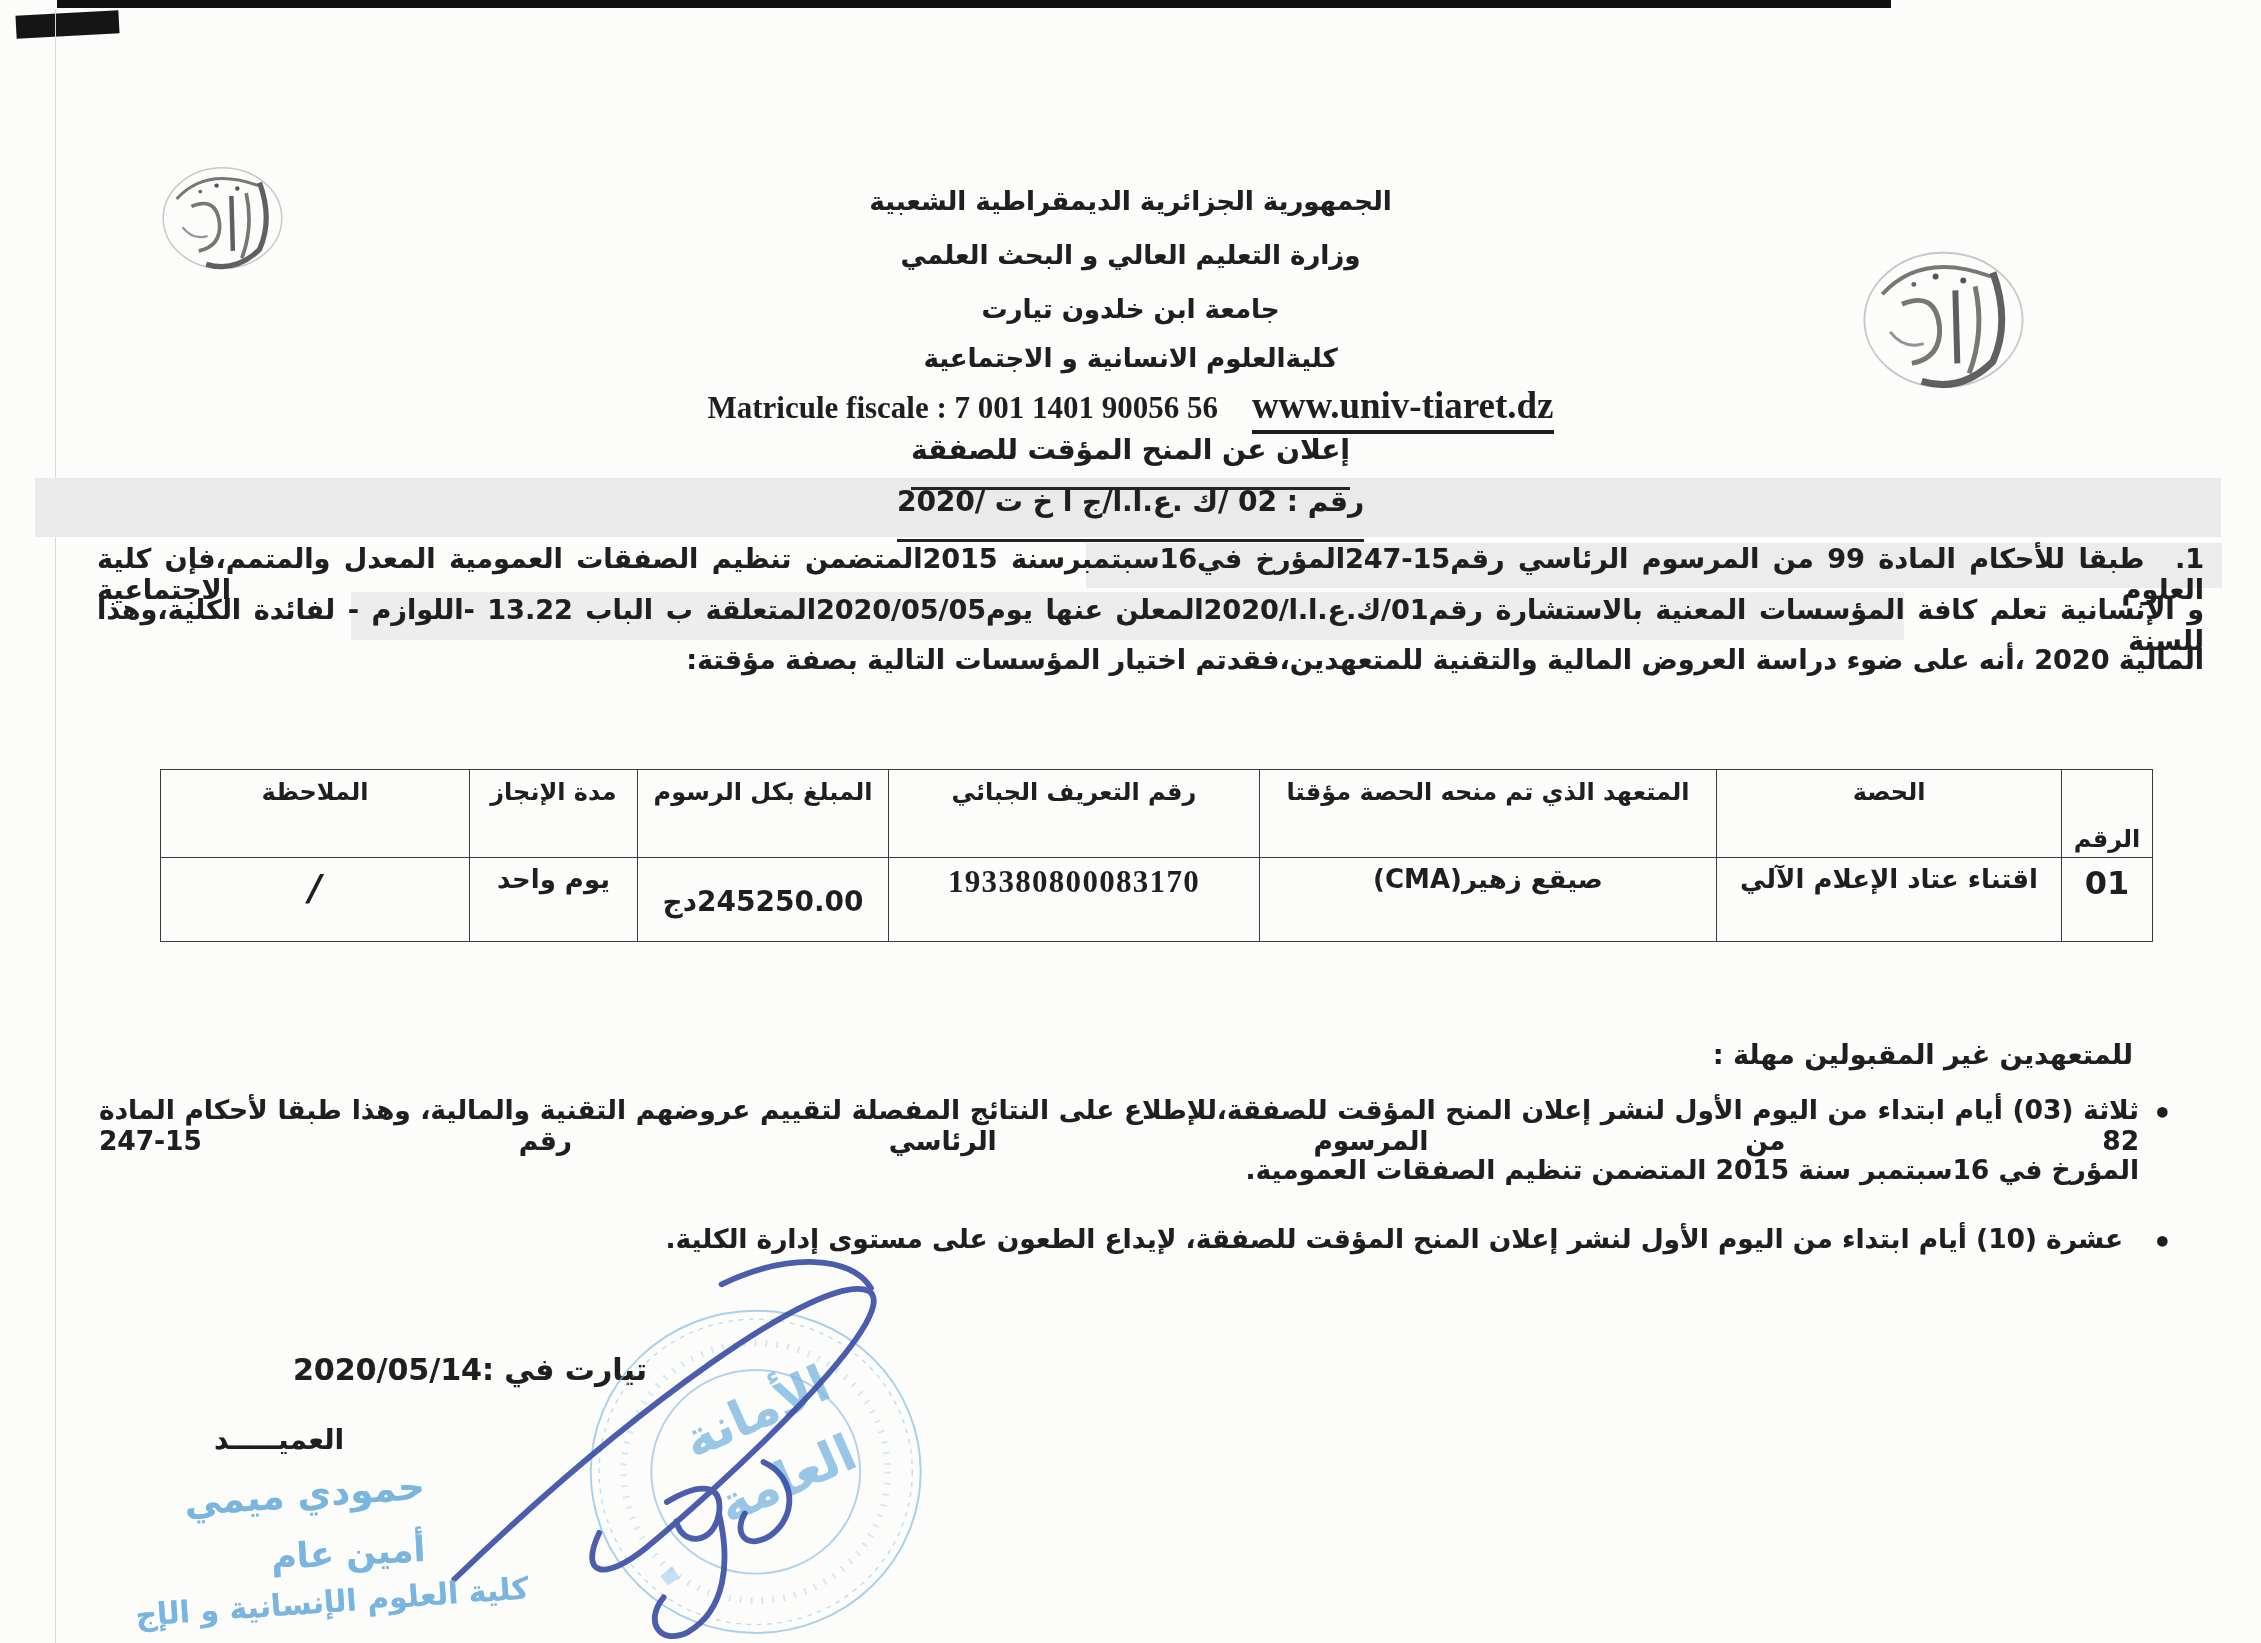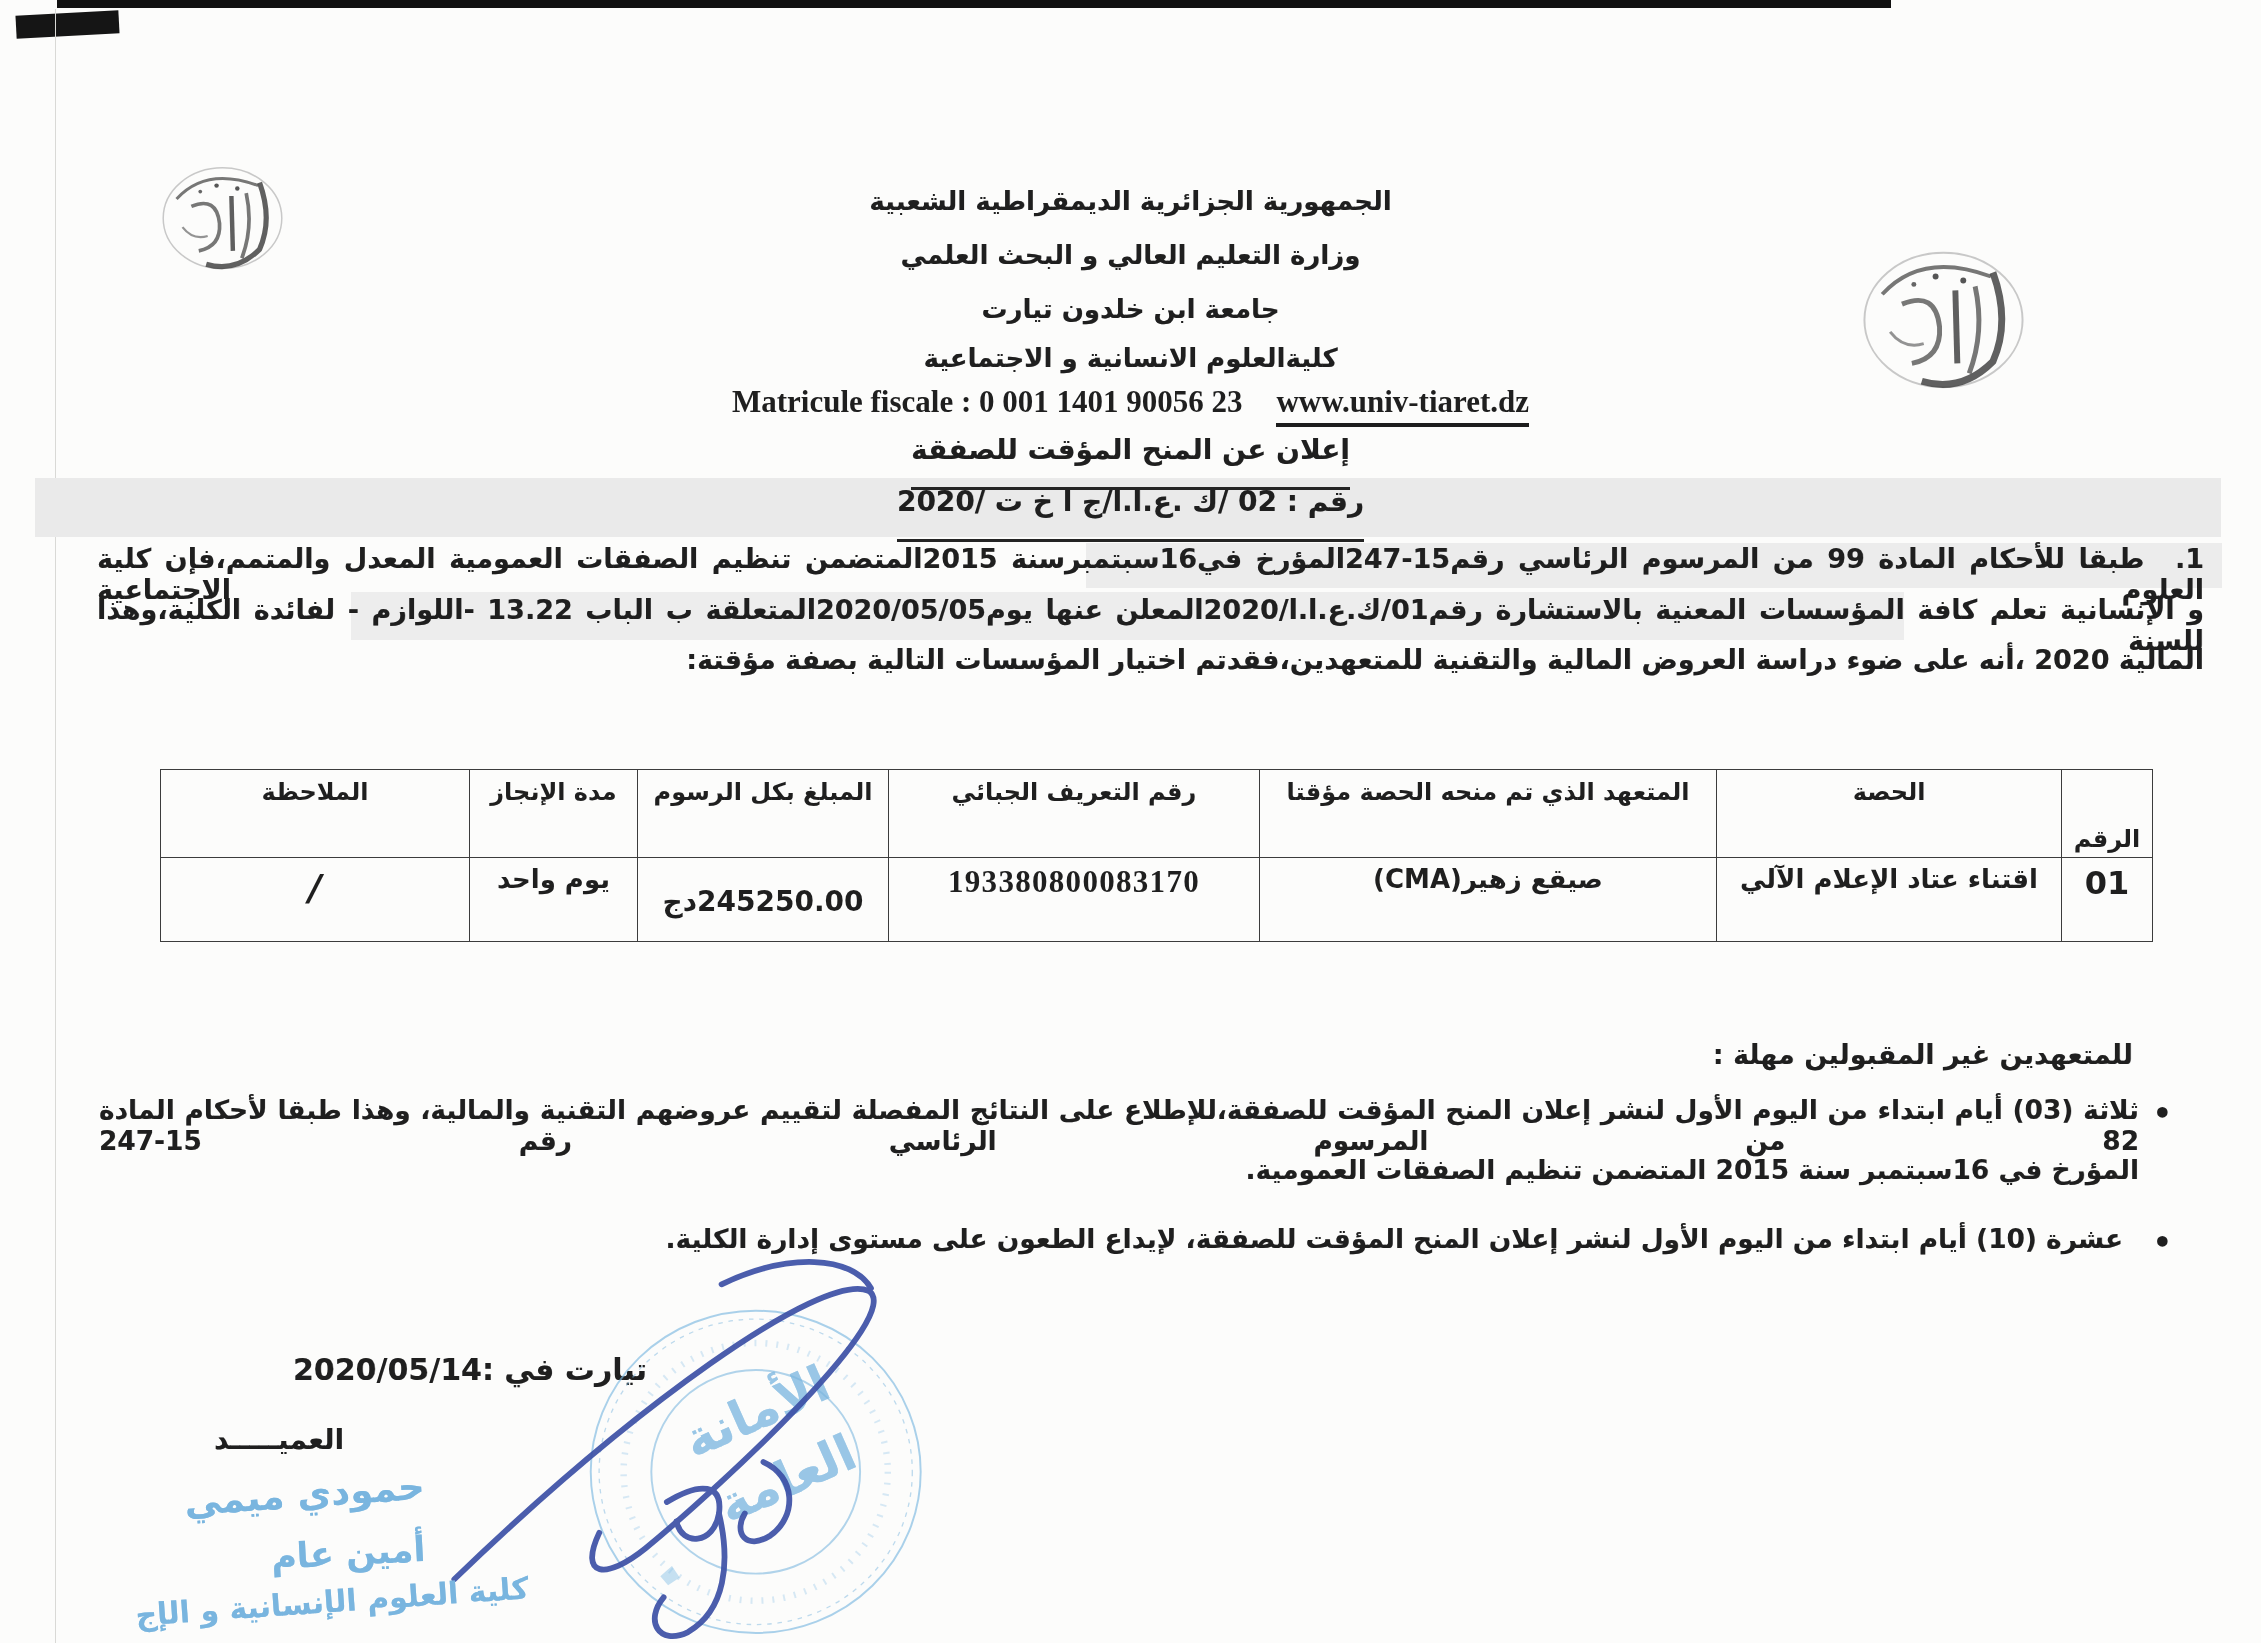--- a/index.html
+++ b/index.html
@@ -66,22 +66,22 @@
       <circle cx="120" cy="48" r="3" fill="#555"></circle>
     <circle cx="70" cy="52" r="2.5" fill="#666"></circle>
   </svg>
 
   <div class="abs ar hline center" style="top:186px;">الجمهورية الجزائرية الديمقراطية الشعبية</div>
   <div class="abs ar hline center" style="top:240px;">وزارة التعليم العالي و البحث العلمي</div>
   <div class="abs ar hline center" style="top:294px;">جامعة ابن خلدون تيارت</div>
   <div class="abs ar hline center" style="top:343px;">كليةالعلوم الانسانية و الاجتماعية</div>
 
   <div class="abs" style="left:0;right:0;top:384px;display:flex;justify-content:center;align-items:baseline;gap:34px;">
-    <span class="serif" style="font-size:31px;">Matricule fiscale : 0 001 1401 90056 23</span>
-    <span class="serif" style="font-size:31px;border-bottom:4.5px solid #1d1d1d;padding-bottom:2.6px;">www.univ-tiaret.dz</span>
+    <span class="serif" style="font-size:31px;">Matricule fiscale : 7 001 1401 90056 56</span>
+    <span class="serif" style="font-size:37px;border-bottom:4.5px solid #1d1d1d;padding-bottom:2.6px;">www.univ-tiaret.dz</span>
   </div>
 
   <div class="abs center" style="top:433px;">
     <span class="ar underline-thin" style="font-size:28px;display:inline-block;">إعلان عن المنح المؤقت للصفقة</span>
   </div>
 
   <div class="abs center" style="top:485px;">
     <span class="ar underline-thin" style="font-size:28px;display:inline-block;">رقم : 02 /ك .ع.ا.ا/ج ا خ ت /2020</span>
   </div>
 

